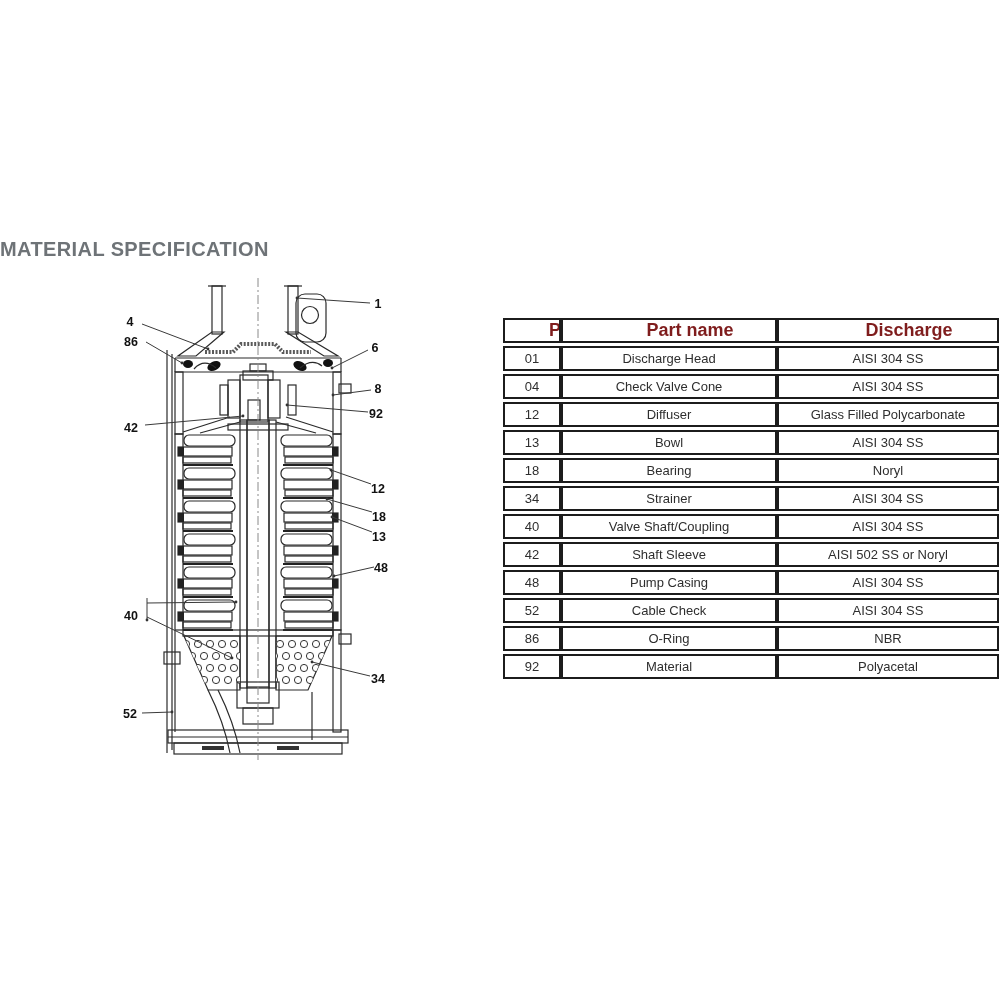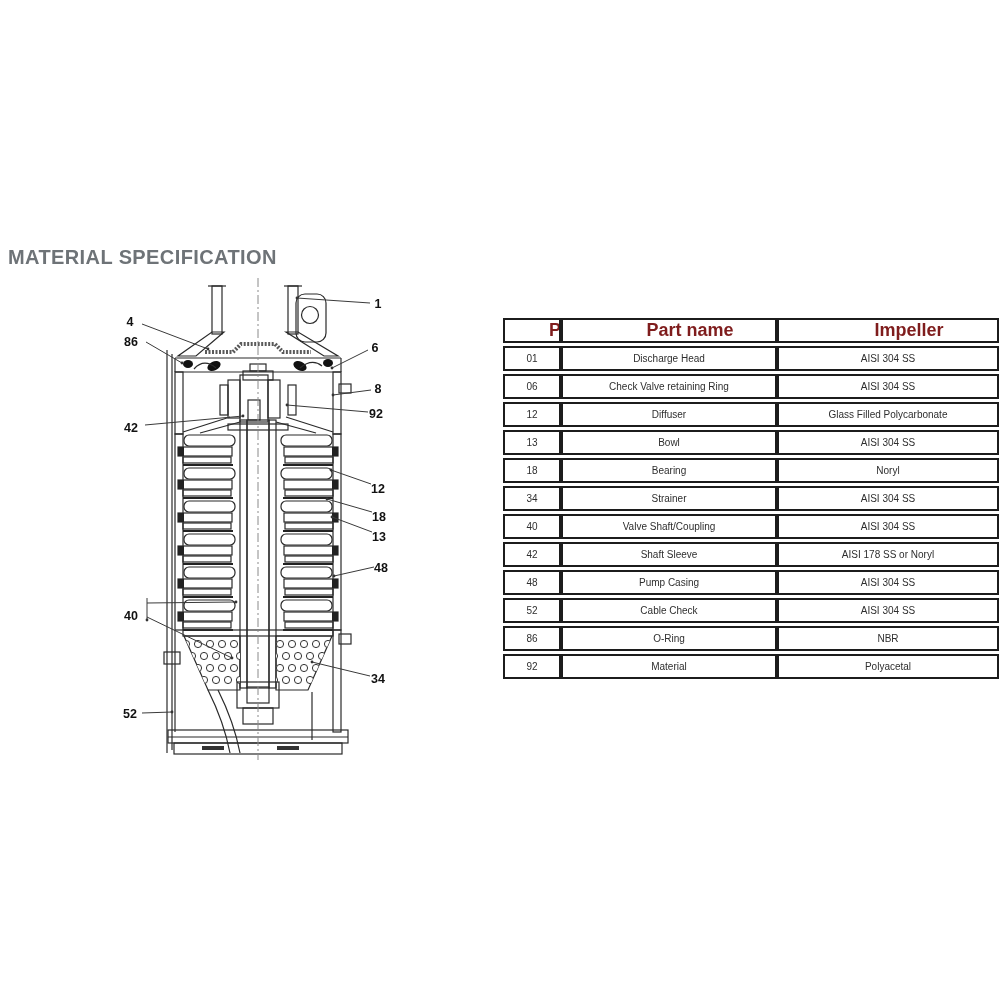--- a/index.html
+++ b/index.html
@@ -1,24 +1,24 @@
 <!DOCTYPE html>
 <html><head>
 <meta charset="utf-8">
 <style>
   html,body{margin:0;padding:0;background:#fff;}
   .canvas{position:relative;width:1000px;height:1000px;background:#fff;overflow:hidden;
           font-family:"Liberation Sans",sans-serif;}
-  .page-title{position:absolute;left:0px;top:238px;margin:8px;
+  .page-title{position:absolute;left:0px;top:238px;margin:0;
               font-size:20px;font-weight:bold;letter-spacing:.4px;color:#6e7377;}
   
   table.spec{position:absolute;left:503px;top:315px;width:496px;
              border-collapse:separate;border-spacing:0 3px;table-layout:fixed;}
   table.spec th,table.spec td{border:2px solid #1c1c1c;text-align:center;vertical-align:middle;
-             height:21px;padding:0 2px;font-size:10px;line-height:21px;color:#2e2e2e;
+             height:21px;padding:0 2px;font-size:13px;line-height:21px;color:#2e2e2e;
              white-space:nowrap;overflow:hidden;background:#fff;}
   table.spec th{font-weight:bold;font-size:18px;color:#7f1d1d;padding-left:44px;}
   
   svg .ln{stroke:#2a2a2a;stroke-width:1.2;fill:none;}
   svg .cl{stroke:#8a8a8a;stroke-width:1;stroke-dasharray:9 3 2 3;fill:none;}
   svg text.callout{font-family:"Liberation Sans",sans-serif;font-size:12.5px;font-weight:bold;fill:#111;}
   svg .leader{stroke:#3a3a3a;stroke-width:1;fill:none;}
 </style>
 </head>
 <body>
@@ -328,32 +328,32 @@
   <table class="spec">
     <colgroup>
         <col style="width:58px">
         <col style="width:216px">
         <col style="width:222px">
       </colgroup>
     <thead>
         <tr id="thead-row">
           <th>Pos.</th>
           <th>Part name</th>
-          <th>Impeller</th>
+          <th>Discharge</th>
         </tr>
       </thead>
     <tbody id="tbody">
         <tr>
           <td>01</td>
           <td>Discharge Head</td>
           <td>AISI 304 SS</td>
         </tr>
         <tr>
-          <td>06</td>
-          <td>Check Valve retaining Ring</td>
+          <td>04</td>
+          <td>Check Valve Cone</td>
           <td>AISI 304 SS</td>
         </tr>
         <tr>
           <td>12</td>
           <td>Diffuser</td>
           <td>Glass Filled Polycarbonate</td>
         </tr>
         <tr>
           <td>13</td>
           <td>Bowl</td>
@@ -370,21 +370,21 @@
           <td>AISI 304 SS</td>
         </tr>
         <tr>
           <td>40</td>
           <td>Valve Shaft/Coupling</td>
           <td>AISI 304 SS</td>
         </tr>
         <tr>
           <td>42</td>
           <td>Shaft Sleeve</td>
-          <td>AISI 178 SS or Noryl</td>
+          <td>AISI 502 SS or Noryl</td>
         </tr>
         <tr>
           <td>48</td>
           <td>Pump Casing</td>
           <td>AISI 304 SS</td>
         </tr>
         <tr>
           <td>52</td>
           <td>Cable Check</td>
           <td>AISI 304 SS</td>

